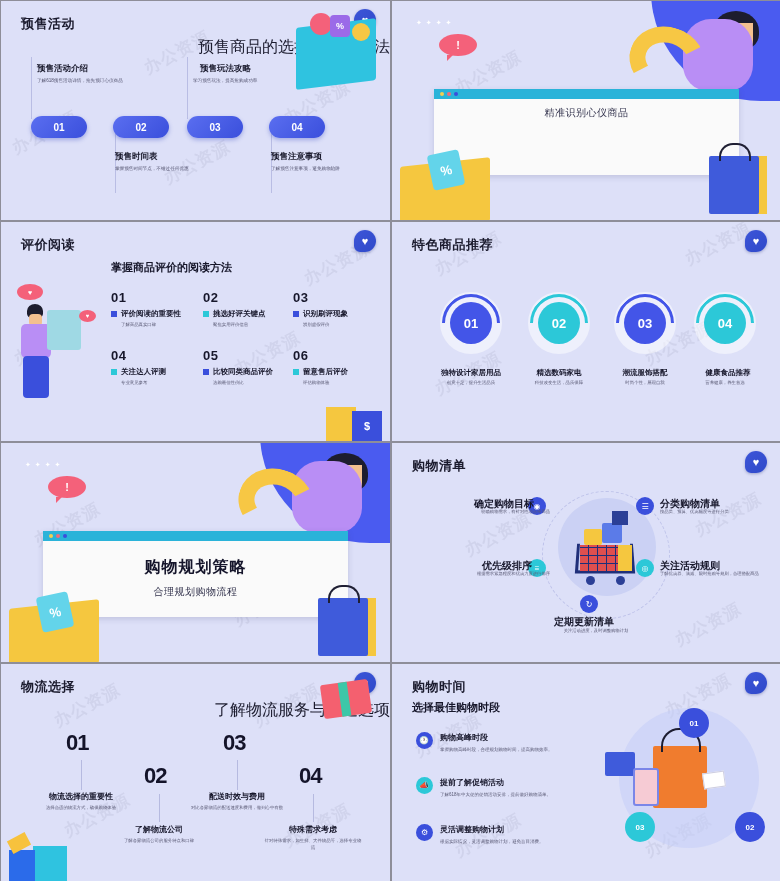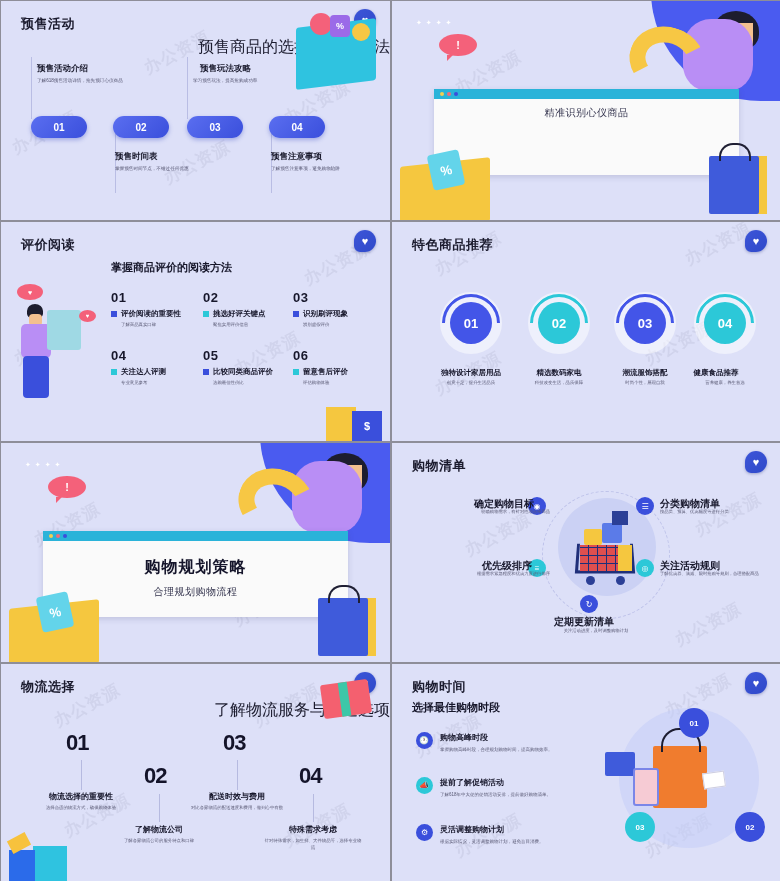--- a/index.html
+++ b/index.html
@@ -398,21 +398,21 @@
       <div class="ring-core" style="background:#4355e8">03</div>
     </div>
     <div class="circ-h" style="left:203px;top:146px;">潮流服饰搭配</div>
     <div class="circ-p" style="left:203px;top:158px;">时尚个性，展现自我</div>
 
     <div class="ring-wrap" style="left:302px;top:70px;">
       <div class="ring-bg"></div>
       <div class="ring-arc" style="border-color:#2cc8d8 transparent transparent #2cc8d8;transform:rotate(45deg);"></div>
       <div class="ring-core" style="background:#2cc8d8">04</div>
     </div>
-    <div class="circ-h" style="left:274px;top:146px;text-align:center;">健康食品推荐</div>
+    <div class="circ-h" style="left:286px;top:146px;text-align:center;">健康食品推荐</div>
     <div class="circ-p" style="left:283px;top:158px;">营养健康，养生首选</div>
   </div>
 
   <div class="slide">
     <div class="wm">
       <span style="left:30px;top:70px;">办公资源</span>
       <span style="left:230px;top:150px;">办公资源</span>
     </div>
     <div class="blob-blue"></div>
     <div class="head"></div>

